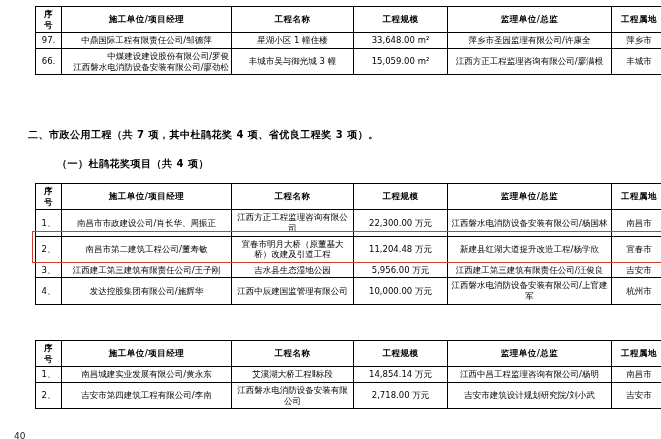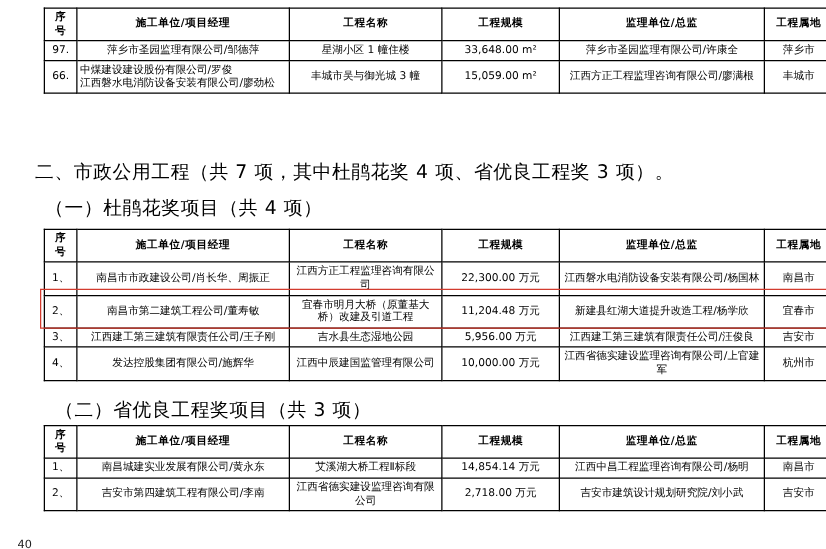--- a/index.html
+++ b/index.html
@@ -24,42 +24,42 @@
     line-height:1.25;
     padding:2px 2px;
     text-align:center;
     vertical-align:middle;
     word-break:break-all;
     color:#000;
   }
   td.hdr{font-weight:bold;font-size:9px;letter-spacing:.5px;}
   td.num{font-size:8.5px;}
   .sect{
-    font-size:15px;
-    font-weight:normal;
+    font-size:10px;
+    font-weight:bold;
     margin:6px 0 4px 14px;
     letter-spacing:.5px;
     color:#000;
   }
   .sect.sub{margin-left:20px;}
 
   
   col.c1{width:26px}
   col.c2{width:170px}
   col.c3{width:122px}
   col.c4{width:94px}
   col.c5{width:164px}
   col.c6{width:55px}
 
   .t1{position:absolute;left:35px;top:6px;width:631px;}
   .t2{position:absolute;left:35px;top:183px;width:631px;}
   .t3{position:absolute;left:35px;top:340px;width:631px;}
 
   .s1{position:absolute;left:14px;top:122px;}
-  .s2{position:absolute;left:16px;top:151px;text-align:center;}
+  .s2{position:absolute;left:37px;top:151px;text-align:center;}
   .s3{position:absolute;left:24px;top:313px;}
 
   .highlight-box{
     position:absolute;
     left:32px;
     top:231px;
     width:637px;
     height:32px;
     border:1.6px solid #d23b2e;
     box-sizing:border-box;
@@ -87,29 +87,29 @@
       <tr>
         <td class="hdr">序 号</td>
         <td class="hdr">施工单位/项目经理</td>
         <td class="hdr">工程名称</td>
         <td class="hdr">工程规模</td>
         <td class="hdr">监理单位/总监</td>
         <td class="hdr">工程属地</td>
       </tr>
       <tr>
         <td class="num">97.</td>
-        <td>萍乡市圣园监理有限公司/邹德萍</td>
+        <td>中鼎国际工程有限责任公司/邹德萍</td>
         <td>星湖小区 1 幢住楼</td>
         <td>33,648.00 m²</td>
         <td>萍乡市圣园监理有限公司/许康全</td>
         <td>萍乡市</td>
       </tr>
       <tr>
         <td class="num">66.</td>
-        <td style="white-space:pre-line;text-align:left">中煤建设建设股份有限公司/罗俊
+        <td style="white-space:pre-line;text-align:right">中煤建设建设股份有限公司/罗俊
 江西磐水电消防设备安装有限公司/廖劲松</td>
         <td>丰城市吴与御光城 3 幢</td>
         <td>15,059.00 m²</td>
         <td>江西方正工程监理咨询有限公司/廖满根</td>
         <td>丰城市</td>
       </tr>
     </tbody>
   </table>
 
   <div class="sect s1">二、市政公用工程（共 7 项，其中杜鹃花奖 4 项、省优良工程奖 3 项）。</div>
@@ -155,29 +155,28 @@
         <td>吉水县生态湿地公园</td>
         <td>5,956.00 万元</td>
         <td>江西建工第三建筑有限责任公司/汪俊良</td>
         <td>吉安市</td>
       </tr>
       <tr>
         <td class="num">4、</td>
         <td>发达控股集团有限公司/施辉华</td>
         <td>江西中辰建国监管理有限公司</td>
         <td>10,000.00 万元</td>
-        <td>江西省德实建设监理咨询有限公司/上官建军</td>
+        <td>江西磐水电消防设备安装有限公司/上官建军</td>
         <td>杭州市</td>
       </tr>
     </tbody>
   </table>
 
   <div class="highlight-box"></div>
 
-  <div class="sect sub s3">（二）省优良工程奖项目（共 3 项）</div>
 
   <table class="doc t3">
     <colgroup>
         <col class="c1">
         <col class="c2">
         <col class="c3">
         <col class="c4">
         <col class="c5">
         <col class="c6">
       </colgroup>
@@ -194,21 +193,21 @@
         <td class="num">1、</td>
         <td>南昌城建实业发展有限公司/黄永东</td>
         <td>艾溪湖大桥工程Ⅱ标段</td>
         <td>14,854.14 万元</td>
         <td>江西中昌工程监理咨询有限公司/杨明</td>
         <td>南昌市</td>
       </tr>
       <tr>
         <td class="num">2、</td>
         <td>吉安市第四建筑工程有限公司/李南</td>
-        <td>江西省德实建设监理咨询有限公司</td>
+        <td>江西磐水电消防设备安装有限公司</td>
         <td>2,718.00 万元</td>
         <td>吉安市建筑设计规划研究院/刘小武</td>
         <td>吉安市</td>
       </tr>
     </tbody>
   </table>
 
   <div class="pagenum">40</div>
 
 </div>

